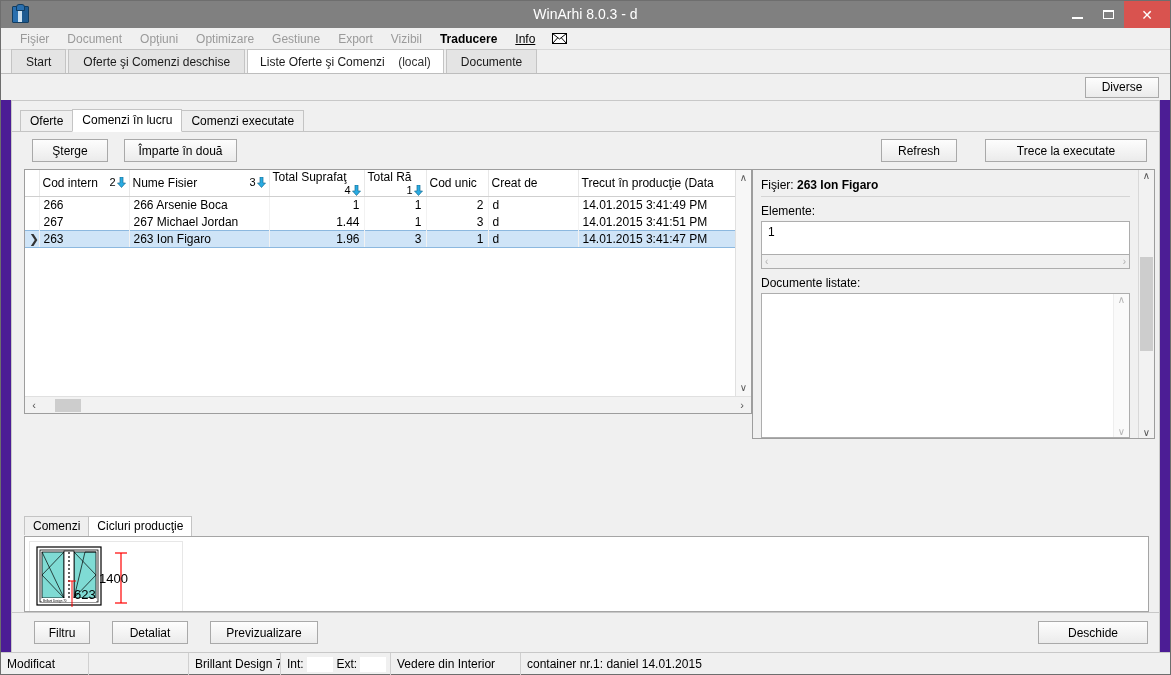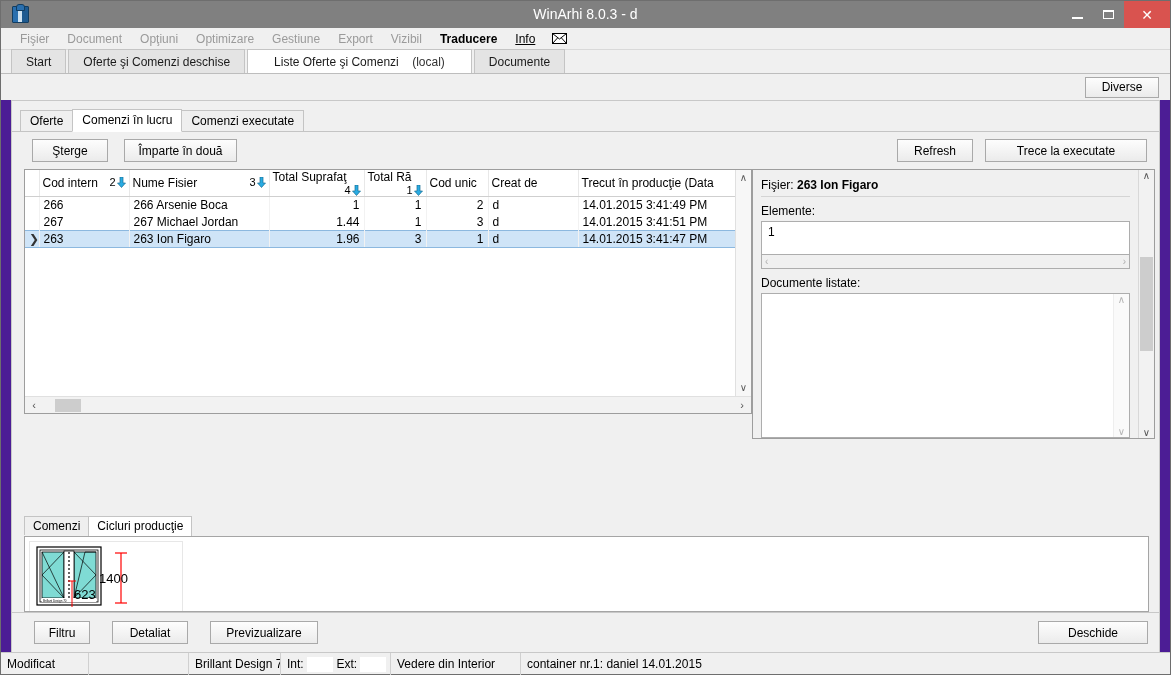--- a/index.html
+++ b/index.html
@@ -93,21 +93,21 @@
     border: 1px solid #c4c4c4;
     border-bottom: none;
     margin-right: 2px;
     font-size: 12px; white-space: nowrap;
     color: #1a1a1a;
   }
   .toptab.selected {
     background: #fff;
     border-color: #c4c4c4;
     position: relative; z-index: 3;
-    padding: 0 26px;
+    padding: 0 12px;
   }
   .toptab .sub { color: #333; }
   
   .body-area {
     flex: 1 1 auto;
     background: #4c1d95;
     position: relative;
     display: flex; flex-direction: column;
     padding: 0;
   }
@@ -169,21 +169,21 @@
   }
   
   .toolbar-row {
     height: 37px;
     display: flex; align-items: center;
     padding: 0 12px 0 20px;
     background: #f0f0f0;
   }
   .toolbar-row .btn { height: 23px; }
   .tb-left { display: flex; gap: 16px; }
-  .tb-right { margin-left: auto; display: flex; gap: 12px; }
+  .tb-right { margin-left: auto; display: flex; gap: 28px; }
   
   .split {
     flex: 1 1 auto;
     display: flex;
     padding: 0 4px 0 12px;
     overflow: hidden;
   }
   
   .grid-wrap {
     width: 728px; flex: 0 0 728px;

